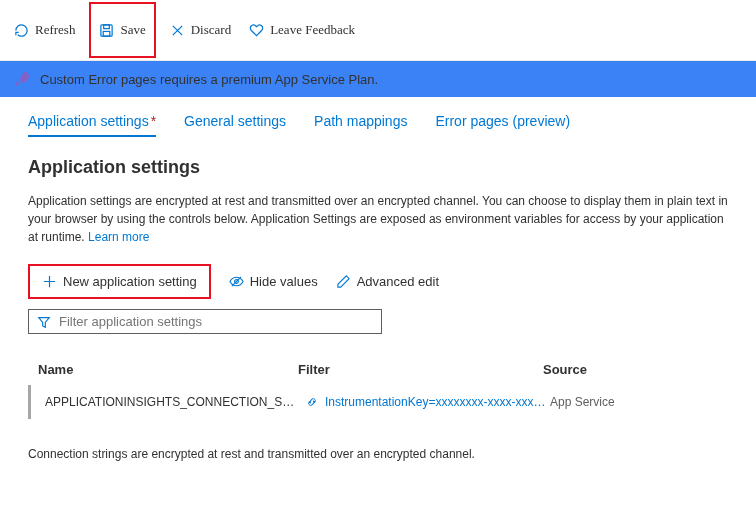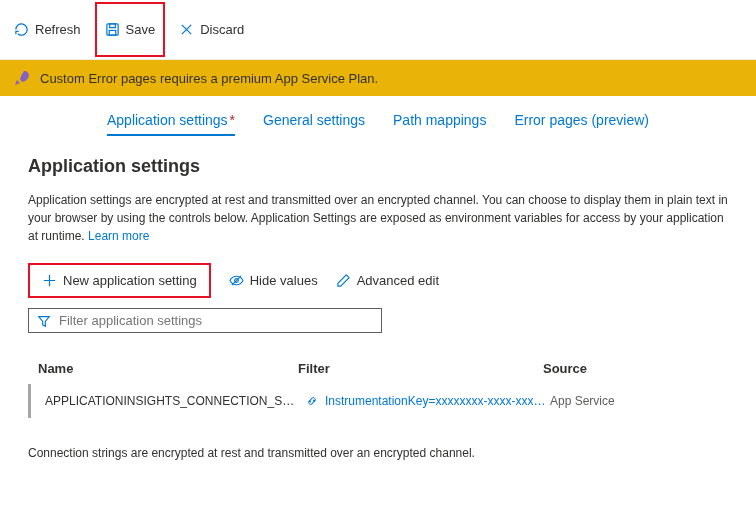--- a/index.html
+++ b/index.html
@@ -17,43 +17,43 @@
       gap: 18px;
       border-bottom: 1px solid #edebe9;
     }
     .toolbar-btn {
       display: flex;
       align-items: center;
       gap: 6px;
       cursor: pointer;
       color: #323130;
       font-size: 13px;
+      font-family: Liberation Serif, serif;
     }
     .toolbar-btn svg { width: 15px; height: 15px; }
     .highlight-red {
       border: 2px solid #e81123;
       padding: 18px 8px;
       margin: -4px -4px;
     }
     .banner {
-      background: #eab308;
+      background: #3b82f6;
       padding: 10px 14px;
       display: flex;
       align-items: center;
       gap: 10px;
       font-size: 13px;
       color: #323130;
     }
     .banner svg { width: 16px; height: 16px; flex-shrink: 0; }
     .tabs {
       display: flex;
       gap: 28px;
       padding: 16px 28px 0 28px;
       font-size: 14px;
-      justify-content: center;
     }
     .tab {
       color: #0078d4;
       cursor: pointer;
       padding-bottom: 6px;
     }
     .tab.active {
       border-bottom: 2px solid #0078d4;
     }
     .tab .asterisk { color: #a4262c; margin-left: 2px; }
@@ -146,20 +146,26 @@
         <rect x="5" y="2" width="6" height="4"></rect>
         <rect x="4.5" y="9" width="7" height="5"></rect>
       </svg>
     <span>Save</span>
   </div>
   <div class="toolbar-btn">
     <svg viewBox="0 0 16 16" fill="none" stroke="#0078d4" stroke-width="1.3">
         <path d="M3 3l10 10M13 3L3 13"></path>
       </svg>
     <span>Discard</span>
+  </div>
+  <div class="toolbar-btn">
+    <svg viewBox="0 0 16 16" fill="none" stroke="#0078d4" stroke-width="1.3">
+        <path d="M8 13.5 2.5 8C1 6.5 1 4 2.8 2.8 4.3 1.7 6.3 2 7.5 3.5L8 4l.5-.5C9.7 2 11.7 1.7 13.2 2.8 15 4 15 6.5 13.5 8L8 13.5z"></path>
+      </svg>
+    <span>Leave Feedback</span>
   </div>
 </div>
 
 <div class="banner">
   <svg viewBox="0 0 16 16" fill="#8661c5">
       <path d="M10 1c3 0 5 2 5 5-1 3-3 5-6 6l-2-1-1-2c1-3 3-7 4-8zM3 10l-2 5 5-2-3-3z"></path>
     </svg>
   <span>Custom Error pages requires a premium App Service Plan.</span>
 </div>
 

